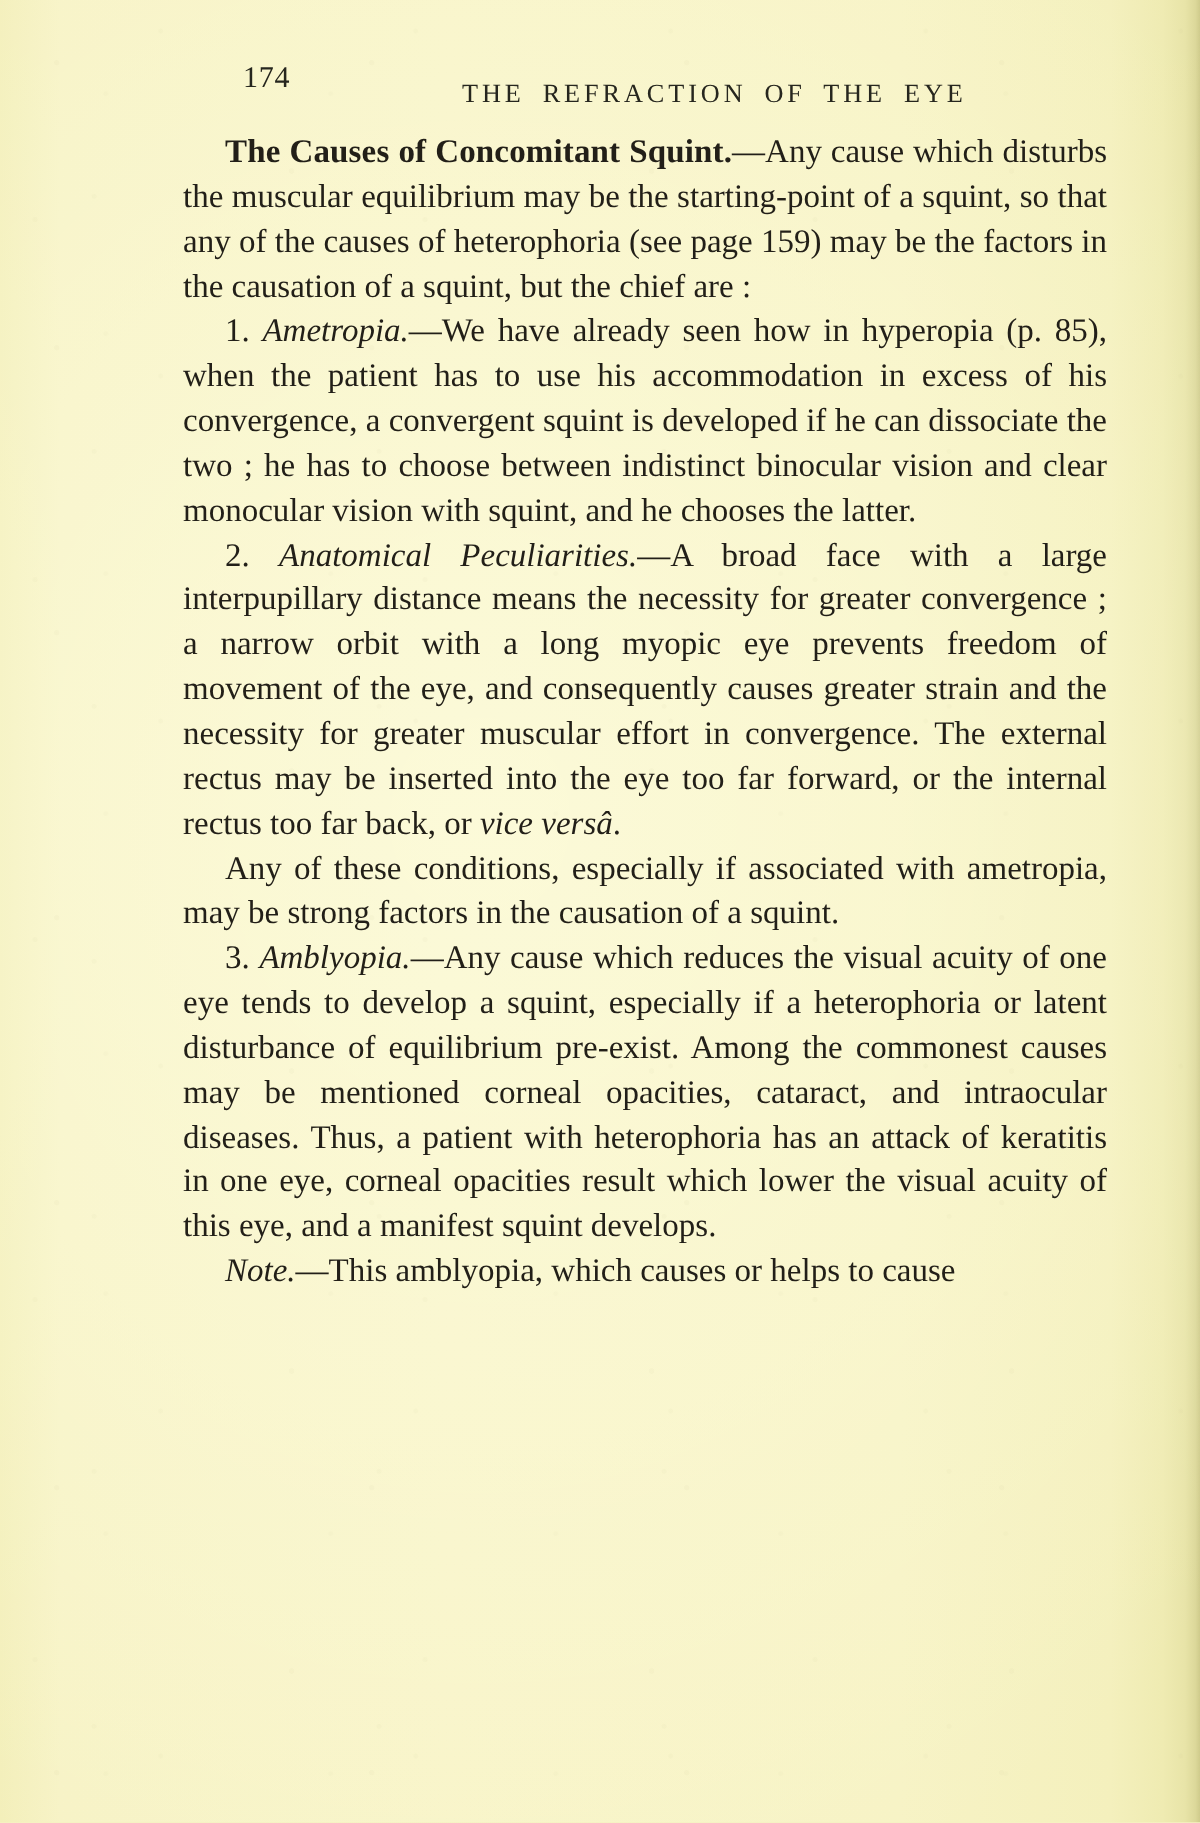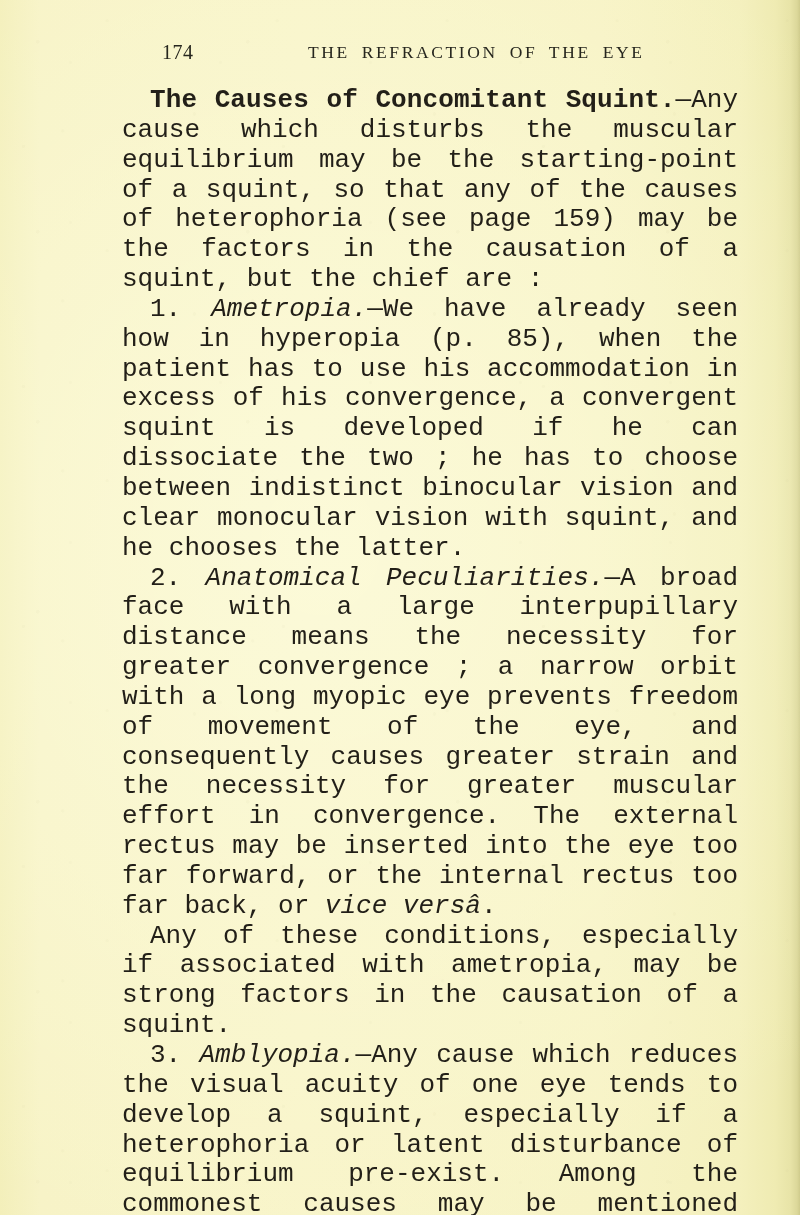--- a/index.html
+++ b/index.html
@@ -73,44 +73,43 @@
     top: 0;
     font-size: 20px;
     letter-spacing: 0.5px;
     font-variant-numeric: oldstyle-nums;
     font-feature-settings: "onum" 1;
     color: #26261e;
   }
   .head-title {
     position: absolute;
     left: 146px;
-    top: 1px;
+    top: 11px;
     font-size: 17.5px;
     letter-spacing: 2.6px;
     word-spacing: 5px;
     color: #26261e;
   }
 
   
   .body-block {
     position: absolute;
     left: 0;
     top: 86px;
     width: 616px;
   }
   p.para {
     margin: 0;
-    font-size: 26px;
+    font-size: 22px;
     line-height: 29.85px;
     text-align: justify;
     text-justify: inter-word;
     -webkit-hyphens: none;
     hyphens: none;
     color: #221f18;
-    font-family: Liberation Mono, monospace;
   }
   p.indent {
     text-indent: 28px;
   }
   .run-head-bold {
     font-weight: bold;
     letter-spacing: 0.1px;
   }
   .it {
     font-style: italic;

